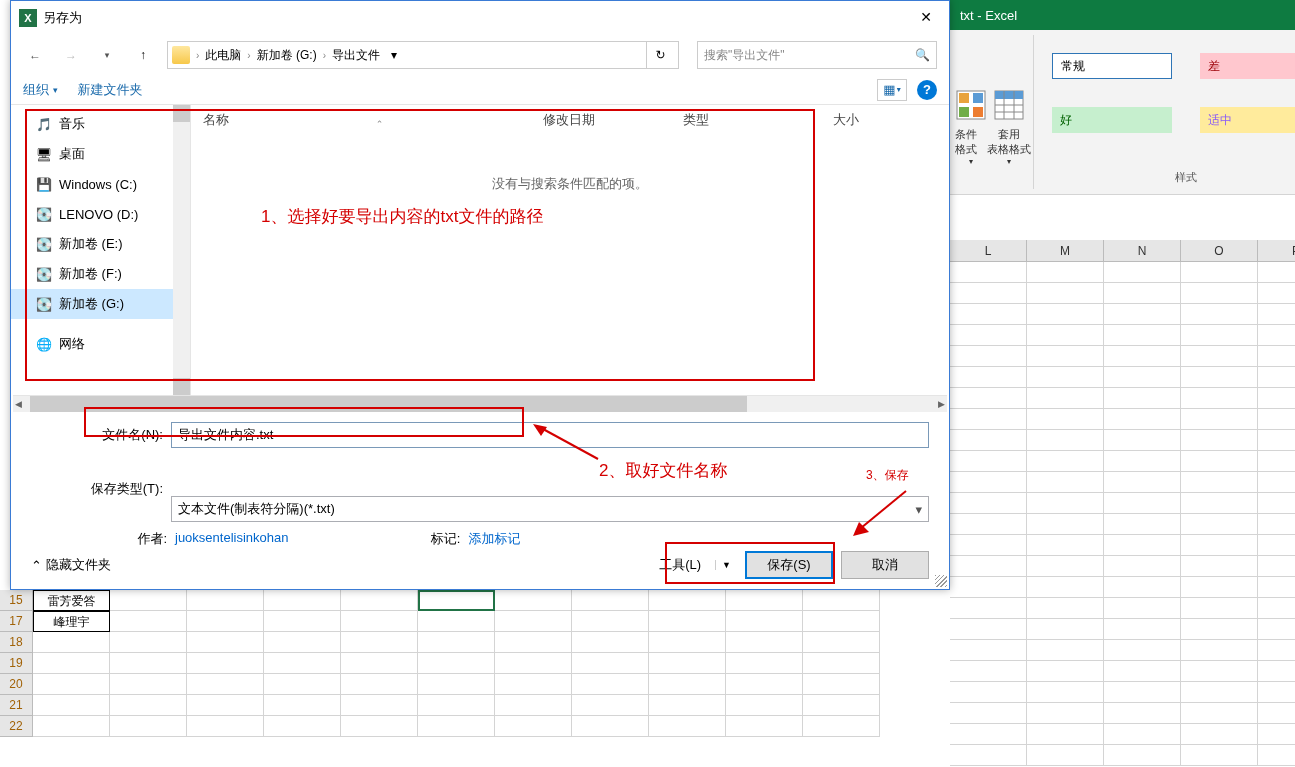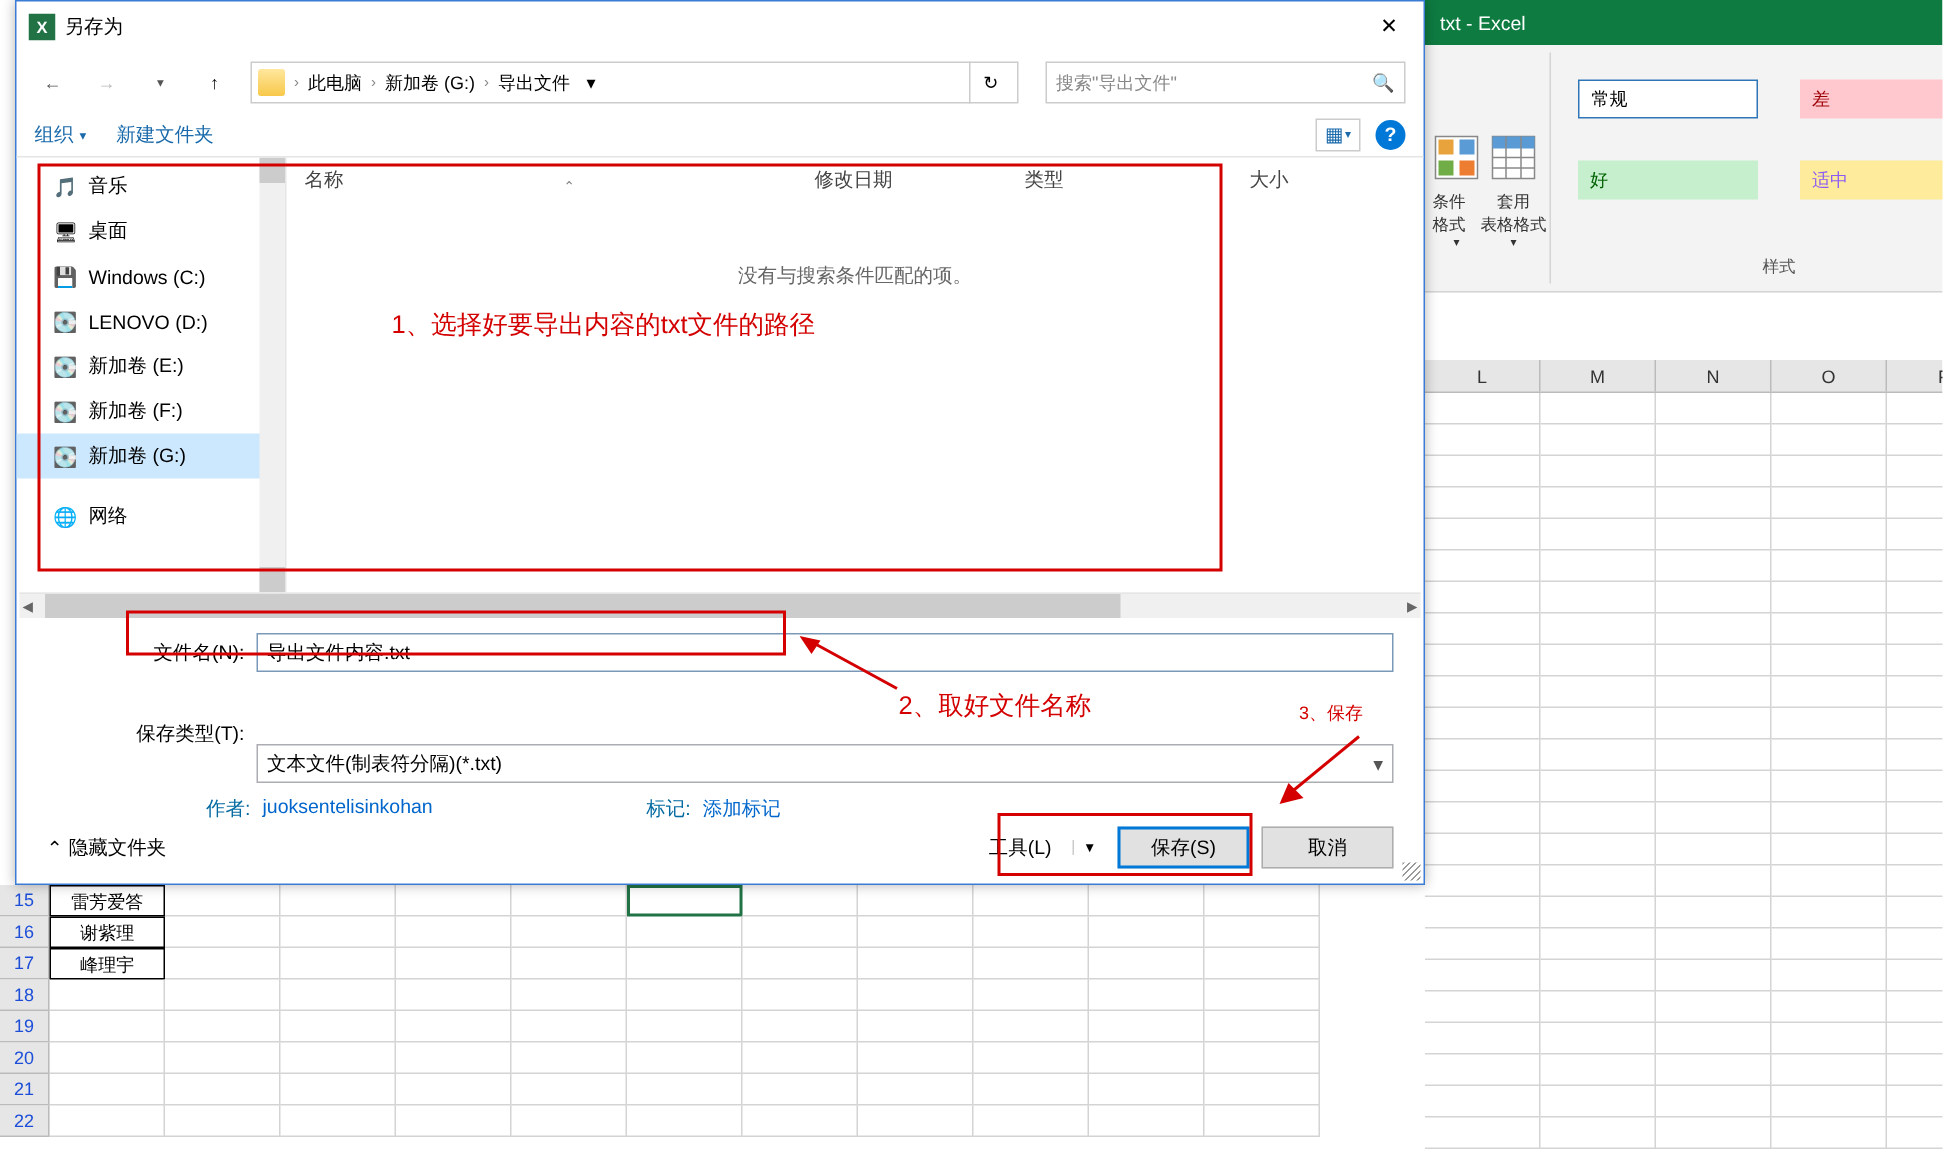--- a/index.html
+++ b/index.html
@@ -18,21 +18,21 @@
 .style-good { background: #c6efce; color: #006100; border: none; }
 .style-mid { background: #ffeb9c; color: #8b5cf6; border: none; }
 .ribbon-label { position: absolute; bottom: 4px; left: 50%; transform: translateX(-50%); font-size: 11px; color: #555; }
 .ribbon-sep { border-right: 1px solid #d4d4d4; margin: 0 2px; }
 
 .excel-grid { position: absolute; top: 240px; left: 0; right: 0; bottom: 0; }
 .col-headers { position: absolute; top: 0; left: 950px; right: 0; height: 22px; background: #e6e6e6; display: flex; border-bottom: 1px solid #bbb; }
 .col-h { flex: 0 0 77px; text-align: center; font-size: 12px; line-height: 22px; border-right: 1px solid #bbb; color: #333; }
 .row-area { position: absolute; top: 590px; left: 0; right: 0; }
 .row { display: flex; height: 21px; }
-.row-h { width: 33px; background: #e6e6e6; border-right: 1px solid #bbb; border-bottom: 1px solid #bbb; text-align: center; font-size: 12px; line-height: 21px; color: #1d4ed8; }
+.row-h { width: 33px; background: #e6e6e6; border-right: 1px solid #bbb; border-bottom: 1px solid #bbb; text-align: center; font-size: 12px; line-height: 21px; color: #a16207; }
 .cell { width: 77px; border-right: 1px solid #d4d4d4; border-bottom: 1px solid #d4d4d4; font-size: 12px; line-height: 21px; padding: 0 3px; text-align: center; }
 .cell.b { border: 1px solid #000; }
 .cell.sel { border: 2px solid #217346; }
 
 .grid-rows { position: absolute; top: 22px; left: 950px; right: 0; bottom: 0; }
 .grid-row { display: flex; height: 21px; }
 .grid-cell { flex: 0 0 77px; border-right: 1px solid #d4d4d4; border-bottom: 1px solid #d4d4d4; }
 
 
 .dialog { position: absolute; left: 10px; top: 0; width: 940px; height: 590px; background: #fff; border: 1px solid #3a7bd5; box-shadow: 0 0 8px rgba(0,0,0,0.3); }
@@ -85,21 +85,21 @@
 .hscroll::after { content:'▶'; position:absolute; right:2px; font-size:9px; color:#666; line-height:17px;}
 .hscroll-thumb { position: absolute; left: 17px; right: 200px; top: 0; bottom: 0; background: #ccc; }
 
 .form-area { padding: 10px 20px 4px 20px; }
 .form-row { display: flex; align-items: center; margin-bottom: 8px; }
 .form-label { width: 140px; text-align: right; padding-right: 8px; font-size: 13px; }
 .form-input { flex: 1; height: 26px; border: 1px solid #7a99b8; padding: 0 6px; font-size: 13px; display: flex; align-items: center; }
 .form-select { flex: 1; height: 26px; border: 1px solid #abadb3; padding: 0 6px; font-size: 13px; display: flex; align-items: center; position: relative; margin-top: 40px; }
 .form-select::after { content:'▾'; position:absolute; right:6px; color:#555; }
 .meta-row { display: flex; font-size: 13px; margin-top: 6px; }
-.meta-label { width: 144px; text-align: right; padding-right: 8px; color: #0369a1; }
+.meta-label { width: 144px; text-align: right; padding-right: 8px; color: #000000; }
 .meta-val { color: #0066cc; }
 .meta-gap { width: 120px; }
 
 .red-box2 { position: absolute; left: 73px; top: 406px; width: 440px; height: 30px; border: 2px solid #d40000; pointer-events: none; }
 .annotation2 { position: absolute; left: 588px; top: 458px; color: #d40000; font-size: 17px; }
 .arrow2 { position: absolute; left: 522px; top: 423px; width: 70px; height: 40px; }
 .annotation3 { position: absolute; left: 855px; top: 466px; color: #d40000; font-size: 12px; }
 .arrow3 { position: absolute; left: 840px; top: 485px; width: 60px; height: 50px; }
 
 .dlg-footer { position: absolute; bottom: 10px; left: 0; right: 0; display: flex; align-items: center; padding: 0 20px; }
@@ -338,34 +338,20 @@
 
   <div class="row-area">
     <div class="row">
         <div class="row-h">15</div>
         <div class="cell b">雷芳爱答</div>
         <div class="cell"></div>
         <div class="cell"></div>
         <div class="cell"></div>
         <div class="cell"></div>
         <div class="cell sel"></div>
-        <div class="cell"></div>
-        <div class="cell"></div>
-        <div class="cell"></div>
-        <div class="cell"></div>
-        <div class="cell"></div>
-      </div>
-    <div class="row">
-        <div class="row-h">16</div>
-        <div class="cell b">谢紫理</div>
-        <div class="cell"></div>
-        <div class="cell"></div>
-        <div class="cell"></div>
-        <div class="cell"></div>
-        <div class="cell"></div>
         <div class="cell"></div>
         <div class="cell"></div>
         <div class="cell"></div>
         <div class="cell"></div>
         <div class="cell"></div>
       </div>
     <div class="row">
         <div class="row-h">17</div>
         <div class="cell b">峰理宇</div>
         <div class="cell"></div>

